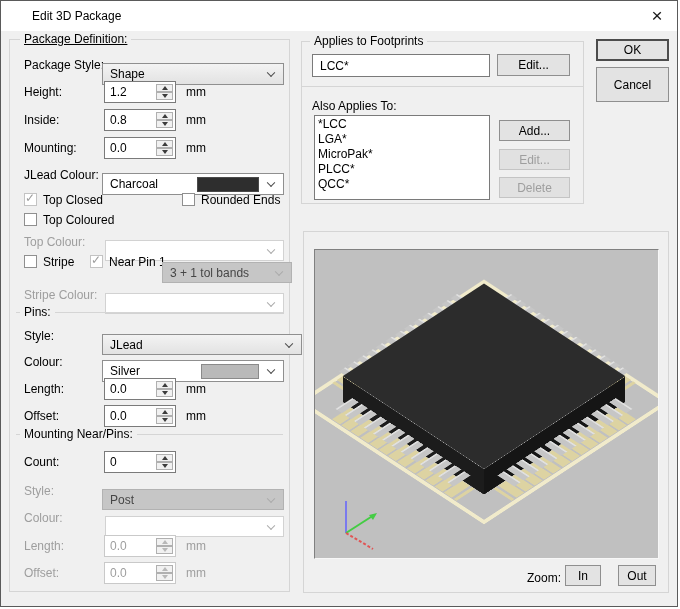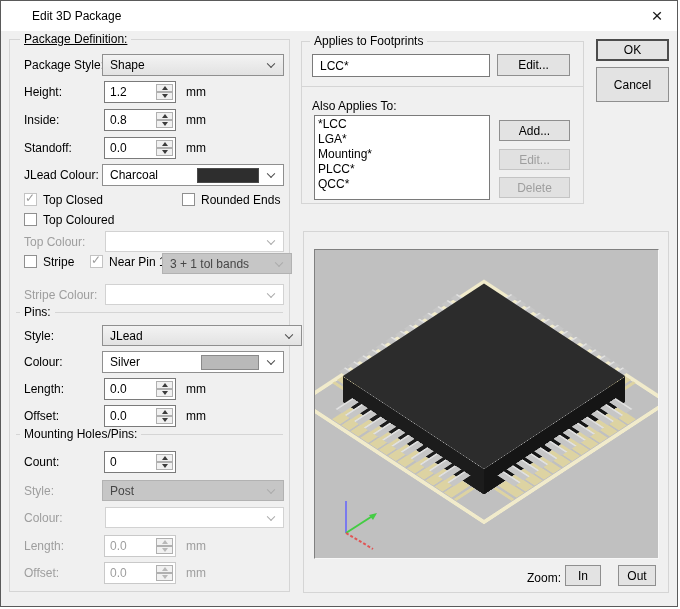--- a/index.html
+++ b/index.html
@@ -20,21 +20,21 @@
   .titlebar { position:absolute; left:0; top:0; right:0; height:30px; background:#fff; }
   .title { position:absolute; left:11px; top:8px; white-space:nowrap;margin-left:20px; }
   .close-btn { position:absolute; right:0; top:0; width:40px; height:29px; display:flex; align-items:center; justify-content:center; font-size:19px; line-height:19px; color:#1a1a1a; }
 
   .group { position:absolute; border:1px solid #d5d5d5; }
   .legend { position:absolute; top:-8px; background:#f0f0f0; padding:0 4px; line-height:15px; white-space:nowrap; }
 
   .lbl { position:absolute; white-space:nowrap; line-height:14px; }
   .dis { color:#9e9e9e; }
 
-  .combo { position:absolute; height:22px; background:linear-gradient(#f3f3f3,#e2e2e2); border:1px solid #8f8f8f; }
+  .combo { position:absolute; height:22px; background:linear-gradient(#f3f3f3,#e2e2e2); border:1px solid #8f8f8f;margin-top:9px; }
   .combo .txt { position:absolute; left:7px; top:50%; transform:translateY(-50%); white-space:nowrap; }
   .chev { position:absolute; right:9px; top:50%; width:6px; height:6px; border-right:1px solid #4d4d4d; border-bottom:1px solid #4d4d4d; transform:translateY(-70%) rotate(45deg); }
   .combo.white { background:#fff; }
   .combo.graydis { background:#c6c6c6; border-color:#b2b2b2; color:#464646; }
   .combo.whitedis { background:#fff; border-color:#d2d2d2; }
   .combo.graydis .chev, .combo.whitedis .chev { border-color:#ababab; }
   .swatch { position:absolute; top:3px; height:15px; border:1px solid #4a4a4a; }
 
   .spin { position:absolute; width:72px; height:22px; background:#fff; border:1px solid #7a7a7a; }
   .spin input { position:absolute; left:5px; top:1px; width:40px; bottom:1px; border:0; outline:0; background:transparent; font:inherit; padding:0; color:#000; }
@@ -133,21 +133,21 @@
       <input value="0.8" style="">
       <span class="sb up">
           <i class="tu"></i>
         </span>
       <span class="sb down">
           <i class="td"></i>
         </span>
     </div>
     <span class="lbl" style="left:176px; top:73px;">mm</span>
 
-    <span class="lbl" style="left:14px; top:101px;">Standoff:</span>
+    <span class="lbl" style="left:14px; top:101px;">Mounting:</span>
     <div class="spin" style="left:94px; top:97px;">
       <input value="0.0" style="">
       <span class="sb up">
           <i class="tu"></i>
         </span>
       <span class="sb down">
           <i class="td"></i>
         </span>
     </div>
     <span class="lbl" style="left:176px; top:101px;">mm</span>
@@ -226,21 +226,21 @@
       <span class="sb up">
           <i class="tu"></i>
         </span>
       <span class="sb down">
           <i class="td"></i>
         </span>
     </div>
     <span class="lbl" style="left:176px; top:369px;">mm</span>
 
     <div class="sep" style="left:6px; right:6px; top:394px;"></div>
-    <span class="legend" style="left:10px; top:387px;">Mounting Holes/Pins:</span>
+    <span class="legend" style="left:10px; top:387px;">Mounting Near/Pins:</span>
 
     <span class="lbl" style="left:14px; top:415px;">Count:</span>
     <div class="spin" style="left:94px; top:411px;">
       <input value="0" style="">
       <span class="sb up">
           <i class="tu"></i>
         </span>
       <span class="sb down">
           <i class="td"></i>
         </span>
@@ -290,21 +290,21 @@
       <span class="txt">LCC*</span>
     </div>
     <button class="btn" style="left:195px; top:12px; width:73px; height:22px;">Edit...</button>
 
     <div class="sep" style="left:0; right:0; top:44px;"></div>
 
     <span class="lbl" style="left:10px; top:57px;">Also Applies To:</span>
     <div class="listbox" style="left:12px; top:73px; width:176px; height:85px;">
       <div class="li">*LCC</div>
       <div class="li">LGA*</div>
-      <div class="li">Mounting*</div>
+      <div class="li">MicroPak*</div>
       <div class="li">PLCC*</div>
       <div class="li">QCC*</div>
     </div>
     <button class="btn" style="left:197px; top:78px; width:71px; height:21px;">Add...</button>
     <button class="btn disabled" style="left:197px; top:107px; width:71px; height:21px;">Edit...</button>
     <button class="btn disabled" style="left:197px; top:135px; width:71px; height:21px;">Delete</button>
   </div>
 
   <button class="btn default" style="left:595px; top:38px; width:73px; height:22px;">OK</button>
   <button class="btn" style="left:595px; top:66px; width:73px; height:35px;">Cancel</button>

